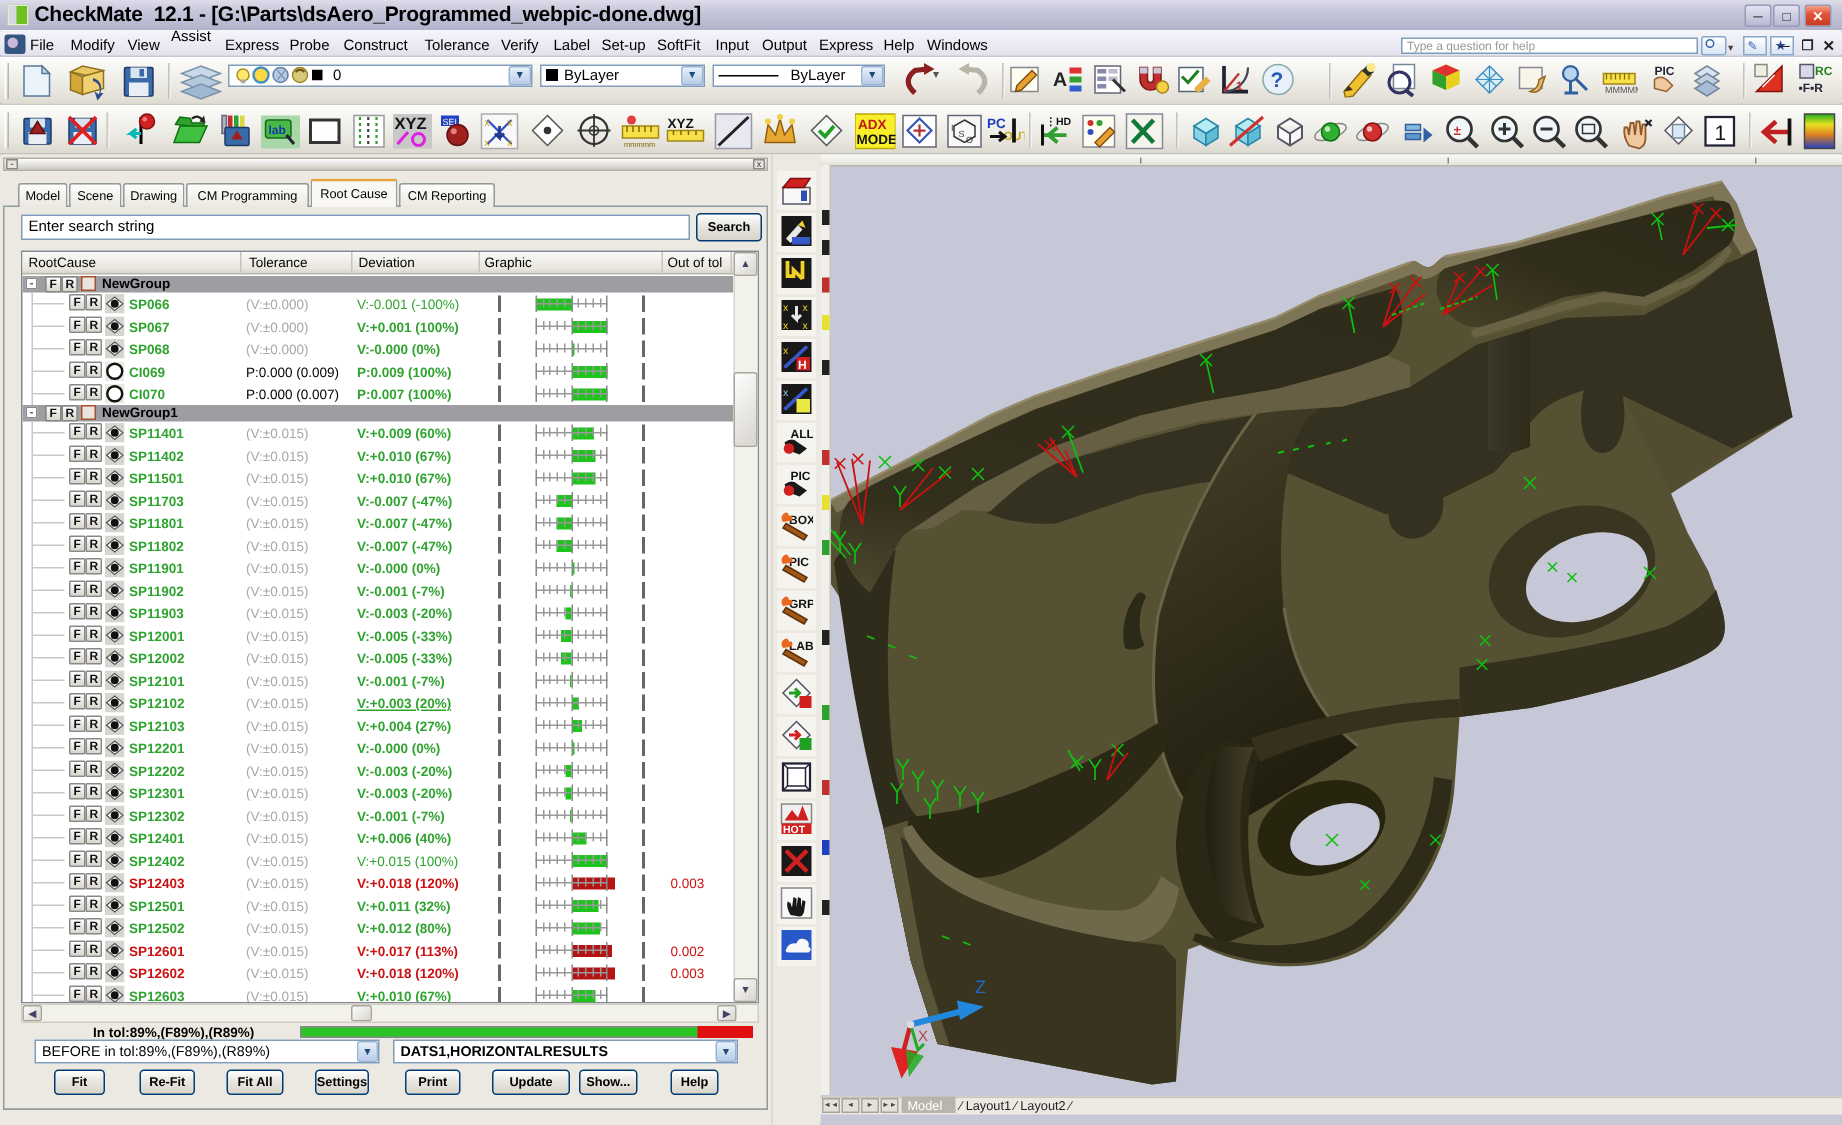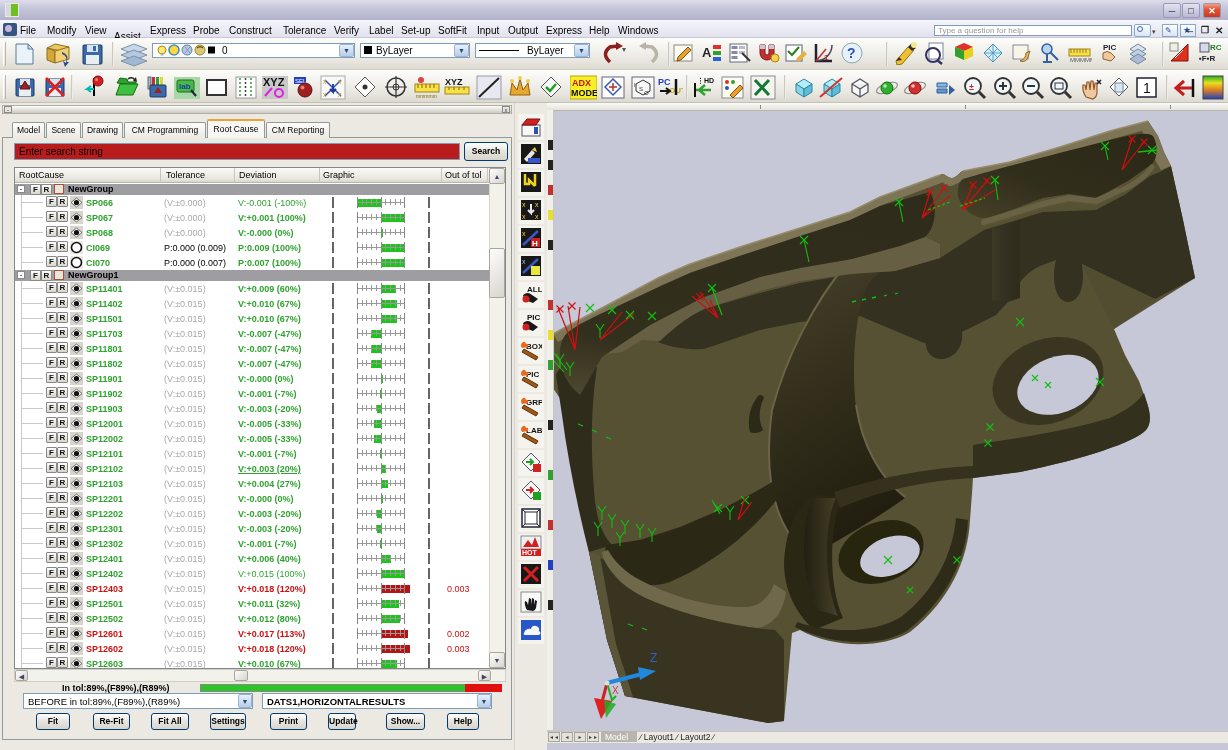--- a/index.html
+++ b/index.html
@@ -13,31 +13,32 @@
 .cell{position:absolute;font-size:9px;}
 .btn{position:absolute;border:1px solid #003c74;border-radius:3px;
  background:linear-gradient(180deg,#fff,#e8e6e0 45%,#d8d4ca);
  font-size:8.5px;font-weight:bold;text-align:center;color:#000;}
 </style></head><body>
 <div class="abs" style="left:0;top:0;width:1228px;height:750px;border:1px solid #7a7a9a;"></div>
 <div class="abs" style="left:0;top:0;width:1228px;height:21px;
 background:linear-gradient(180deg,#dcdcea 0%,#c6c6da 40%,#b2b2cc 100%);border-bottom:1px solid #f8f8fc;">
 <div class="abs" style="left:5px;top:3px;width:14px;height:14px;background:#6fbf1e;border:1px solid #e8e8e8;"></div>
 <div class="abs" style="left:6px;top:4px;width:5px;height:12px;background:#d8d8e0;"></div>
+<div class="abs" style="left:23px;top:1px;font-size:14px;font-weight:bold;color:#000;letter-spacing:-0.2px;">CheckMate&nbsp; 12.1 - [G:\Parts\dsAero_Programmed_webpic-done.dwg]</div>
 </div>
 <div class="abs" style="left:1163px;top:3px;width:18px;height:15px;background:linear-gradient(180deg,#e2e2f0,#b8b8d4);border:1px solid #9a9ab8;border-radius:2px;color:#222;font-size:9px;text-align:center;line-height:14px;font-weight:bold;">─</div>
 <div class="abs" style="left:1182px;top:3px;width:18px;height:15px;background:linear-gradient(180deg,#e2e2f0,#b8b8d4);border:1px solid #9a9ab8;border-radius:2px;color:#222;font-size:9px;text-align:center;line-height:14px;font-weight:bold;">□</div>
 <div class="abs" style="left:1203px;top:3px;width:18px;height:15px;background:linear-gradient(180deg,#f3a184,#e2543a 40%,#c93a1e);border:1px solid #9a9ab8;border-radius:2px;color:#fff;font-size:9px;text-align:center;line-height:14px;font-weight:bold;">✕</div>
 <div class="abs" style="left:0;top:21px;width:1228px;height:17px;background:linear-gradient(180deg,#f4f4fa,#e2e2ee);border-bottom:1px solid #c8c8d4;"></div>
 <div class="abs" style="left:3px;top:23px;width:14px;height:13px;background:#35557f;border-radius:2px;"></div>
 <div class="abs" style="left:5px;top:25px;width:7px;height:7px;background:#c8b8d8;border-radius:50%;"></div>
 <div class="abs" style="left:20px;top:25px;font-size:10px;color:#000;">File</div>
 <div class="abs" style="left:47px;top:25px;font-size:10px;color:#000;">Modify</div>
 <div class="abs" style="left:85px;top:25px;font-size:10px;color:#000;">View</div>
-<div class="abs" style="left:114px;top:19px;font-size:10px;color:#000;margin-top:12px;">Assist</div>
+<div class="abs" style="left:114px;top:19px;font-size:10px;color:#000;">Assist</div>
 <div class="abs" style="left:150px;top:25px;font-size:10px;color:#000;">Express</div>
 <div class="abs" style="left:193px;top:25px;font-size:10px;color:#000;">Probe</div>
 <div class="abs" style="left:229px;top:25px;font-size:10px;color:#000;">Construct</div>
 <div class="abs" style="left:283px;top:25px;font-size:10px;color:#000;">Tolerance</div>
 <div class="abs" style="left:334px;top:25px;font-size:10px;color:#000;">Verify</div>
 <div class="abs" style="left:369px;top:25px;font-size:10px;color:#000;">Label</div>
 <div class="abs" style="left:401px;top:25px;font-size:10px;color:#000;">Set-up</div>
 <div class="abs" style="left:438px;top:25px;font-size:10px;color:#000;">SoftFit</div>
 <div class="abs" style="left:477px;top:25px;font-size:10px;color:#000;">Input</div>
 <div class="abs" style="left:508px;top:25px;font-size:10px;color:#000;">Output</div>
@@ -431,21 +432,21 @@
 <div class="abs" style="left:2px;top:105px;width:510px;height:9px;background:linear-gradient(180deg,#fdfdfd,#cdcac0);border:1px solid #b0ada2;"></div>
 <div class="abs" style="left:4px;top:106px;width:8px;height:7px;background:#e8e5de;border:1px solid #888;font-size:7px;line-height:5px;text-align:center;color:#333;">-</div>
 <div class="abs" style="left:502px;top:106px;width:8px;height:7px;background:#e8e5de;border:1px solid #888;font-size:6px;line-height:6px;text-align:center;color:#333;">x</div>
 <div class="abs" style="left:12px;top:122px;width:33px;height:16px;background:linear-gradient(180deg,#fdfdfc,#ece9e2);border:1px solid #919b9c;border-bottom:none;border-radius:2px 2px 0 0;font-size:8.5px;text-align:center;line-height:15px;z-index:2;">Model</div>
 <div class="abs" style="left:46px;top:122px;width:35px;height:16px;background:linear-gradient(180deg,#fdfdfc,#ece9e2);border:1px solid #919b9c;border-bottom:none;border-radius:2px 2px 0 0;font-size:8.5px;text-align:center;line-height:15px;z-index:2;">Scene</div>
 <div class="abs" style="left:82px;top:122px;width:41px;height:16px;background:linear-gradient(180deg,#fdfdfc,#ece9e2);border:1px solid #919b9c;border-bottom:none;border-radius:2px 2px 0 0;font-size:8.5px;text-align:center;line-height:15px;z-index:2;">Drawing</div>
 <div class="abs" style="left:124px;top:122px;width:82px;height:16px;background:linear-gradient(180deg,#fdfdfc,#ece9e2);border:1px solid #919b9c;border-bottom:none;border-radius:2px 2px 0 0;font-size:8.5px;text-align:center;line-height:15px;z-index:2;">CM Programming</div>
 <div class="abs" style="left:207px;top:119px;width:58px;height:19px;background:#f8f7f4;border:1px solid #919b9c;border-bottom:none;border-top:2px solid #e8a33d;border-radius:2px 2px 0 0;font-size:8.5px;text-align:center;line-height:17px;z-index:3;">Root Cause</div>
 <div class="abs" style="left:266px;top:122px;width:64px;height:16px;background:linear-gradient(180deg,#fdfdfc,#ece9e2);border:1px solid #919b9c;border-bottom:none;border-radius:2px 2px 0 0;font-size:8.5px;text-align:center;line-height:15px;z-index:2;">CM Reporting</div>
 <div class="abs" style="left:2px;top:137px;width:510px;height:603px;background:#ece9e2;border:1px solid #919b9c;z-index:1;"></div>
-<div class="abs" style="left:14px;top:143px;width:446px;height:17px;background:#b91c1c;border:1px solid #7f9db9;font-size:10px;padding:2px 0 0 4px;z-index:4;">Enter search string</div>
+<div class="abs" style="left:14px;top:143px;width:446px;height:17px;background:#ffffff;border:1px solid #7f9db9;font-size:10px;padding:2px 0 0 4px;z-index:4;">Enter search string</div>
 <div class="abs btn" style="left:464px;top:142px;width:44px;height:19px;line-height:17px;z-index:4;">Search</div>
 <div class="abs" style="left:14px;top:167px;width:492px;height:502px;background:#fff;border:1px solid #828790;z-index:4;"></div>
 <div class="abs" style="left:15px;top:168px;width:474px;height:15px;background:linear-gradient(180deg,#fbfaf8,#e8e5de 80%,#d8d5cc);border-bottom:1px solid #b8b5aa;z-index:5;"></div>
 <div class="abs" style="left:15px;top:168px;width:146px;height:15px;border-right:1px solid #c8c5bc;font-size:9px;padding:2px 0 0 4px;z-index:6;">RootCause</div>
 <div class="abs" style="left:161px;top:168px;width:74px;height:15px;border-right:1px solid #c8c5bc;font-size:9px;padding:2px 0 0 5px;z-index:6;">Tolerance</div>
 <div class="abs" style="left:235px;top:168px;width:85px;height:15px;border-right:1px solid #c8c5bc;font-size:9px;padding:2px 0 0 4px;z-index:6;">Deviation</div>
 <div class="abs" style="left:320px;top:168px;width:122px;height:15px;border-right:1px solid #c8c5bc;font-size:9px;padding:2px 0 0 3px;z-index:6;">Graphic</div>
 <div class="abs" style="left:442px;top:168px;width:46px;height:15px;border-right:1px solid #c8c5bc;font-size:9px;padding:2px 0 0 3px;z-index:6;">Out of tol</div>
 <div class="abs" style="left:15px;top:184px;width:474px;height:484px;overflow:hidden;z-index:5;">
 <div class="abs" style="left:0px;top:0px;width:474px;height:11px;background:#9d9da2;"></div>
@@ -1312,21 +1313,21 @@
 <div class="abs" style="left:465px;top:684px;width:37px;height:8px;background:#e01010;z-index:6;"></div>
 <div class="abs" style="left:23px;top:693px;width:230px;height:16px;background:#fff;border:1px solid #7f9db9;font-size:9.5px;padding:2px 0 0 4px;z-index:5;">BEFORE in tol:89%,(F89%),(R89%)</div>
 <div class="abs" style="left:238px;top:694px;width:14px;height:14px;background:linear-gradient(180deg,#e8f0fa,#b8cce8);border:1px solid #98b4d4;border-radius:2px;font-size:7px;text-align:center;line-height:13px;color:#204a78;z-index:6;">▼</div>
 <div class="abs" style="left:262px;top:693px;width:230px;height:16px;background:#fff;border:1px solid #7f9db9;font-size:9.5px;font-weight:bold;padding:2px 0 0 4px;z-index:5;">DATS1,HORIZONTALRESULTS</div>
 <div class="abs" style="left:477px;top:694px;width:14px;height:14px;background:linear-gradient(180deg,#e8f0fa,#b8cce8);border:1px solid #98b4d4;border-radius:2px;font-size:7px;text-align:center;line-height:13px;color:#204a78;z-index:6;">▼</div>
 <div class="btn" style="left:36px;top:713px;width:34px;height:17px;line-height:15px;z-index:5;">Fit</div>
 <div class="btn" style="left:93px;top:713px;width:37px;height:17px;line-height:15px;z-index:5;">Re-Fit</div>
 <div class="btn" style="left:151px;top:713px;width:38px;height:17px;line-height:15px;z-index:5;">Fit All</div>
 <div class="btn" style="left:210px;top:713px;width:36px;height:17px;line-height:15px;z-index:5;">Settings</div>
 <div class="btn" style="left:270px;top:713px;width:37px;height:17px;line-height:15px;z-index:5;">Print</div>
-<div class="btn" style="left:328px;top:713px;width:28px;height:17px;line-height:15px;z-index:5;">Update</div>
+<div class="btn" style="left:328px;top:713px;width:52px;height:17px;line-height:15px;z-index:5;">Update</div>
 <div class="btn" style="left:386px;top:713px;width:39px;height:17px;line-height:15px;z-index:5;">Show...</div>
 <div class="btn" style="left:447px;top:713px;width:32px;height:17px;line-height:15px;z-index:5;">Help</div>
 <div class="abs" style="left:2px;top:739px;width:510px;height:1px;background:#919b9c;z-index:5;"></div>
 <div class="abs" style="left:514px;top:103px;width:33px;height:647px;background:#ece9e2;border-left:1px solid #d8d5cc;"></div>
 <div class="abs" style="left:518px;top:114px;width:26px;height:26px;background:#f4f3ee;"></div>
 <svg class="abs" style="left:520px;top:115px" width="22" height="22" viewBox="0 0 22 22">
     <rect x="2" y="10" width="18" height="11" fill="#f8f8f8" stroke="#556"></rect>
     <path d="M2 10 l5 -6 h13 l-4 6z" fill="#d02020" stroke="#801010"></path>
     <rect x="14" y="12" width="4" height="7" fill="#3050b0"></rect>
   </svg>

